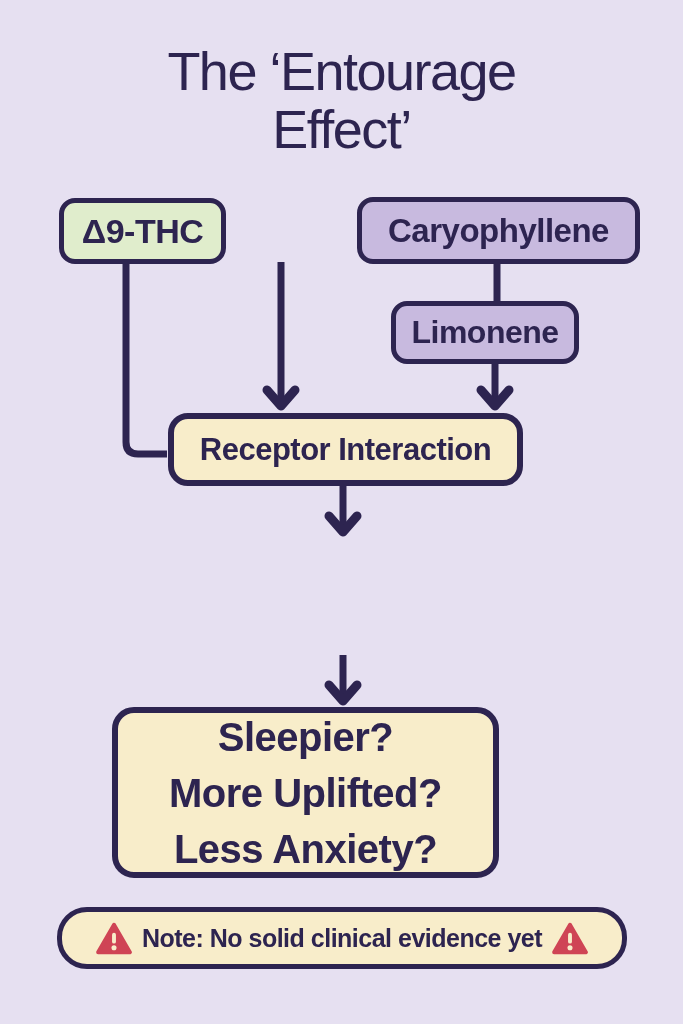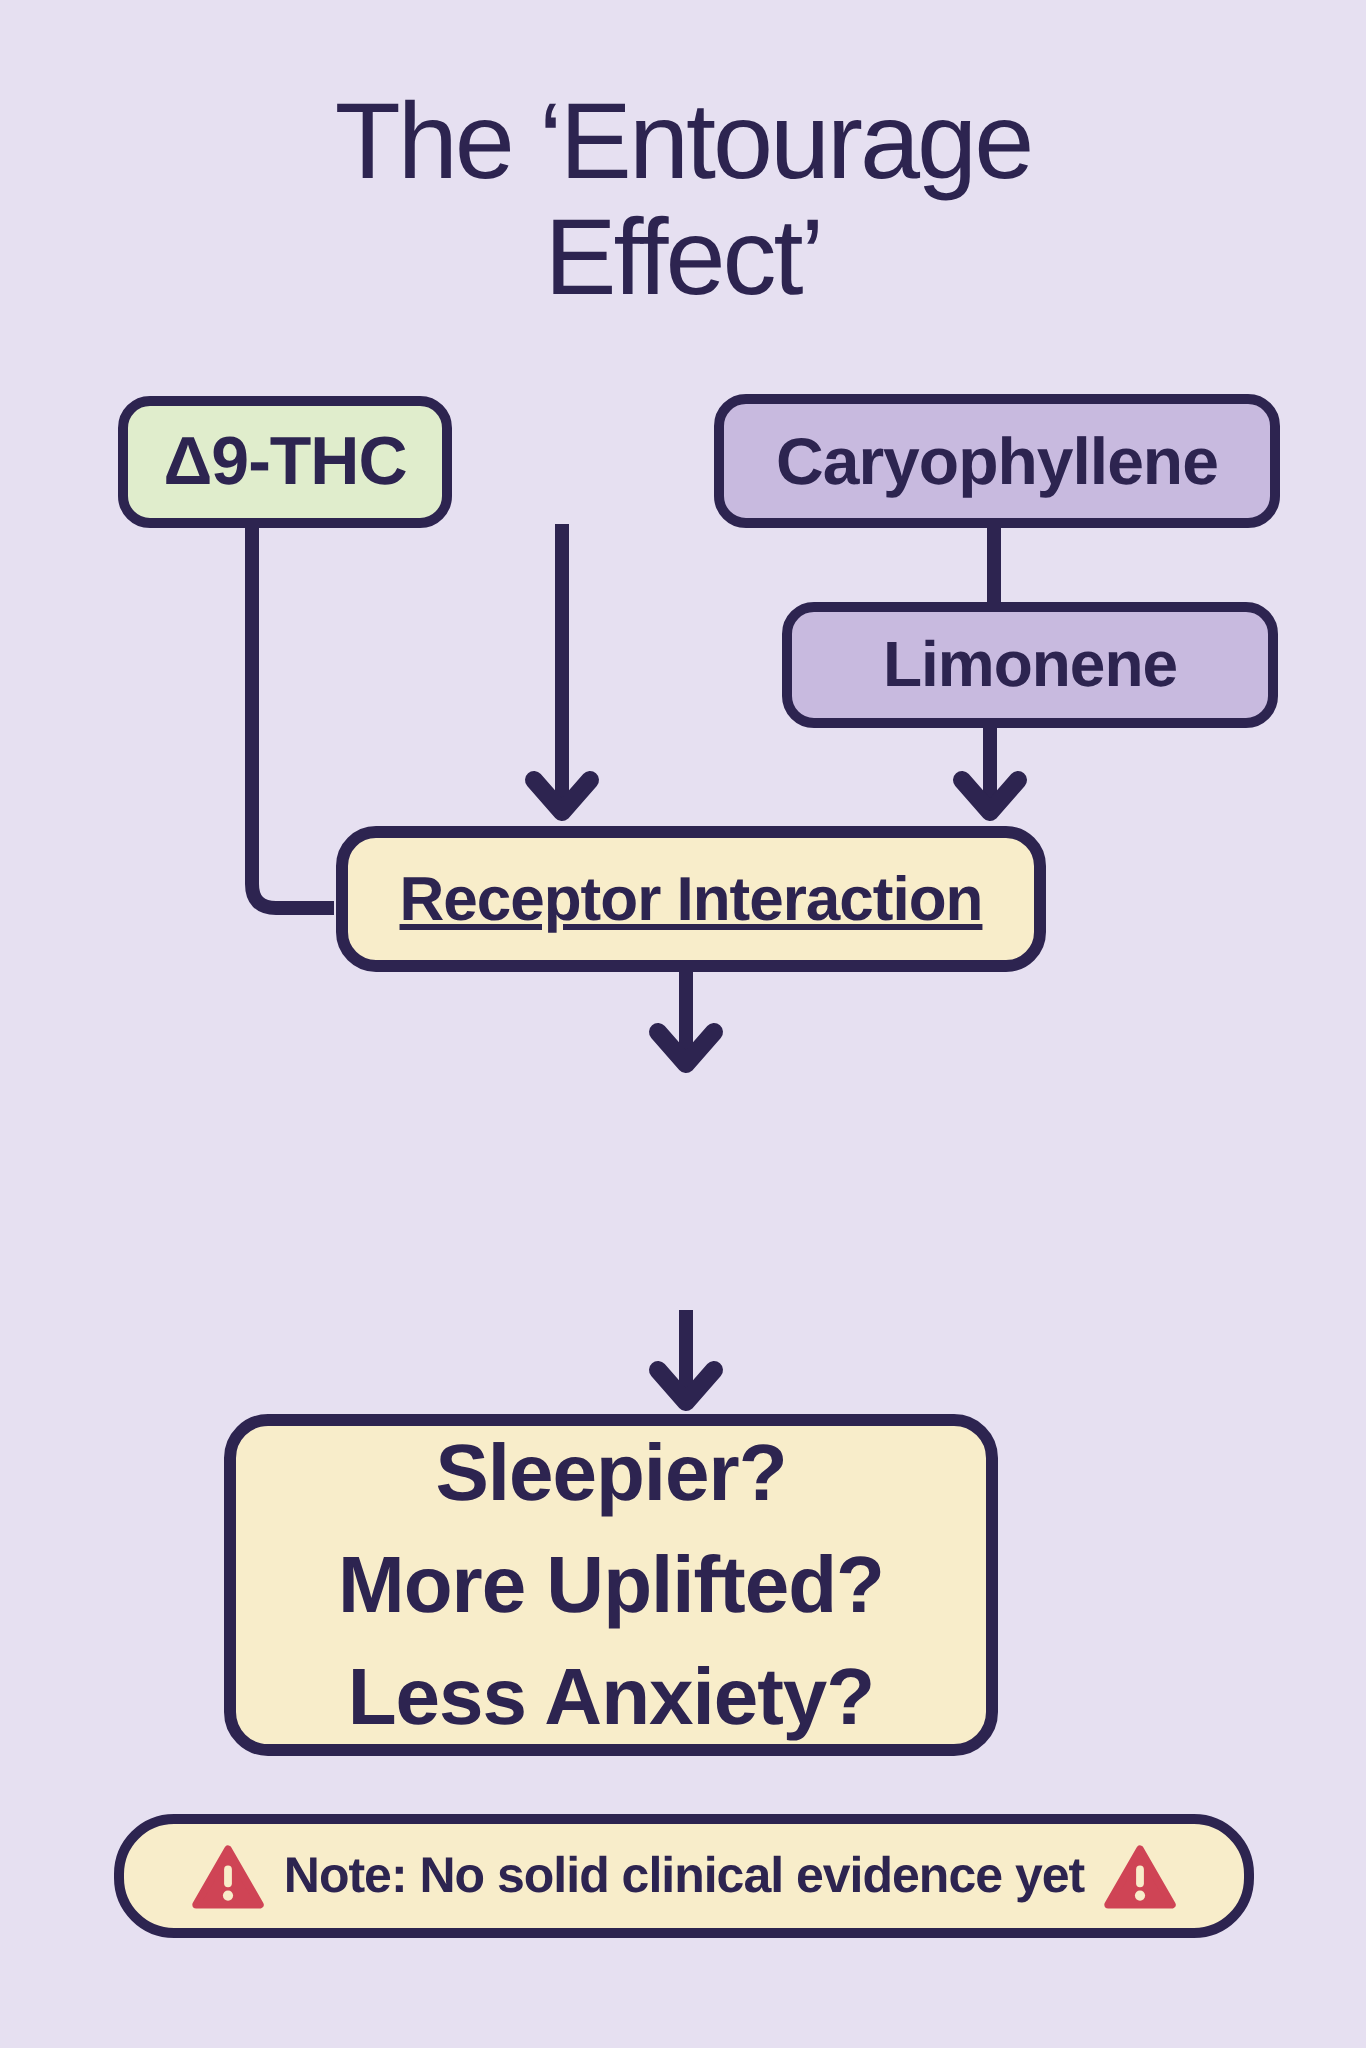--- a/index.html
+++ b/index.html
@@ -29,22 +29,22 @@
     border:5px solid var(--ink);border-radius:16px;
     font-weight:700;text-align:center;white-space:pre-line;
     letter-spacing:-0.5px;color:var(--ink);
   }
   .green{background:var(--green);margin-left:16px;}
   .purple{background:var(--purple);}
   .cream{background:var(--cream);}
   .node-thc     {left:43px; top:198px; width:167px;height:66px; font-size:34px;}
   .node-cbd     {left:232px;top:198px; width:100px;height:66px; font-size:34px;}
   .node-cary    {left:357px;top:197px; width:283px;height:67px; font-size:33px;}
-  .node-limo    {left:391px;top:301px; width:248px;height:63px; font-size:32px;}
-  .node-receptor{left:168px;top:413px; width:355px;height:73px; font-size:31px;border-width:6px;border-radius:20px;text-decoration:underline;}
+  .node-limo    {left:391px;top:301px; width:188px;height:63px; font-size:32px;}
+  .node-receptor{left:168px;top:413px; width:355px;height:73px; font-size:31px;border-width:6px;border-radius:20px;}
   .node-modul   {left:140px;top:540px; width:407px;height:117px;font-size:31px;line-height:1.5;border-width:6px;border-radius:20px;}
   .node-outcome {left:112px;top:707px; width:387px;height:171px;font-size:40px;line-height:1.4;border-width:6px;border-radius:22px;}
   .note{
     position:absolute;left:57px;top:907px;width:570px;height:62px;
     background:var(--cream);border:5px solid var(--ink);border-radius:30px;
     display:flex;align-items:center;justify-content:center;gap:10px;
     font-weight:700;font-size:25px;letter-spacing:-0.5px;color:var(--ink);
   }
   .warn{width:36px;height:33px;flex:0 0 auto;display:block;}
 </style>

